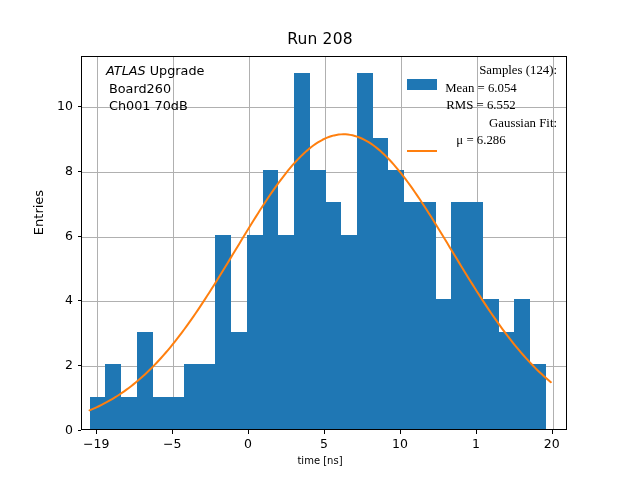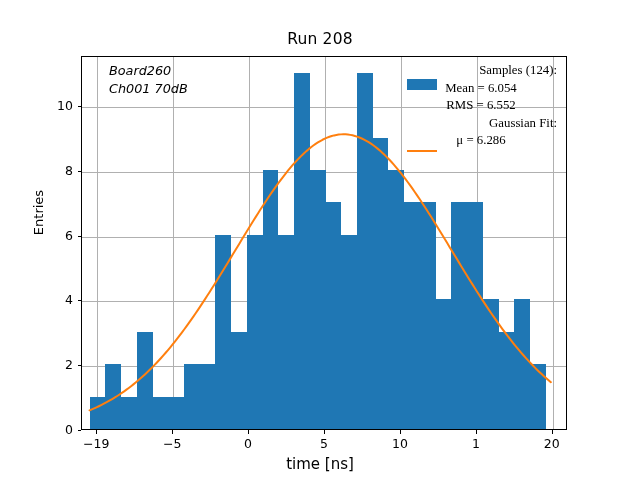--- a/index.html
+++ b/index.html
@@ -28,30 +28,30 @@
   .ytick-label{position:absolute;text-align:right;font-size:12.5px;color:#000;
       width:40px;left:33px;}
   .xtick-label{position:absolute;text-align:center;font-size:12.5px;color:#000;
       width:50px;top:436px;}
   .tickmark{position:absolute;background:#000;}
   .tickmark.y{width:3.5px;height:1px;left:77.5px;}
   .tickmark.x{height:3.5px;width:1px;top:430px;}
 
   
   #xlabel{position:absolute;left:0;top:455px;width:640px;text-align:center;
-      font-size:15px;}
+      font-size:10px;}
   #ylabel{position:absolute;left:-22px;top:205px;width:120px;text-align:center;
       font-size:13px;transform:rotate(-90deg);transform-origin:center center;}
 
   
   #annotation{position:absolute;left:106px;top:62px;font-size:12.8px;
       line-height:17.5px;color:#000;white-space:nowrap;}
   #annotation .atlas{font-style:italic;}
   #annotation .ln{display:block;}
-  #annotation .ln2,#annotation .ln3{padding-left:3px;font-style:italic;}
+  #annotation .ln2,#annotation .ln3{padding-left:3px;}
 
   
   #legend{position:absolute;left:407px;top:62px;width:150px;font-size:12.8px;
       line-height:17.5px;color:#000;}
   .legend-block{position:relative;}
   .legend-text{text-align:right;display:block;white-space:nowrap;font-family:Liberation Serif, serif;}
   .legend-handle-patch{width:30px;height:11px;background:#1f77b4;
       position:absolute;left:0;top:17px;}
   .legend-handle-line{width:30px;height:0;border-top:2px solid #ff7f0e;
       position:absolute;left:0;top:88px;}
@@ -143,20 +143,21 @@
       <div class="xtick-label" style="left: 450.875px;">1</div>
       <div class="tickmark x" style="left: 475.875px;"></div>
       <div class="xtick-label" style="left: 526.812px;">20</div>
       <div class="tickmark x" style="left: 551.812px;"></div>
     </div>
 
   <div id="xlabel">time [ns]</div>
   <div id="ylabel">Entries</div>
 
   <div id="annotation">
+    <span class="ln"><span class="atlas">ATLAS</span><span> Upgrade</span></span>
     <span class="ln ln2">Board260</span>
     <span class="ln ln3">Ch001 70dB</span>
   </div>
 
   <div id="legend">
     <div class="legend-block">
       <span class="legend-handle-patch"></span>
       <span class="legend-handle-line"></span>
       <span class="legend-text">Samples (124):</span>
       <span class="legend-text lg-indent">Mean = 6.054</span>

